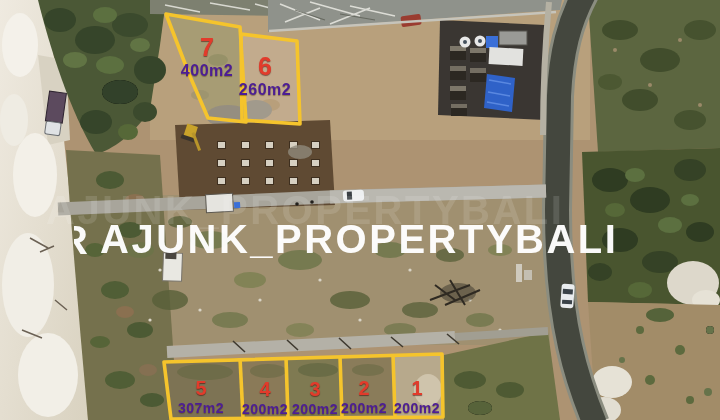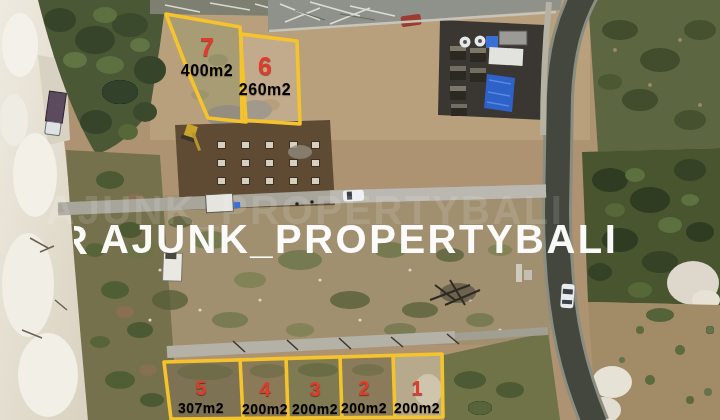--- a/index.html
+++ b/index.html
@@ -11,21 +11,21 @@
   .plot-label{
     position:absolute;transform:translate(-50%,-50%);
     text-align:center;font-weight:bold;line-height:1.15;
     pointer-events:none;white-space:nowrap;
   }
   .plot-num{
     display:block;color:#e23b2b;
     text-shadow:0 1px 1px rgba(70,10,5,.55);
   }
   .plot-area{
-    display:block;color:#000000;letter-spacing:.5px;
+    display:block;color:#4c1d95;letter-spacing:.5px;
     text-shadow:0 1px 1px rgba(70,50,5,.45);
   }
   .lbl-lg .plot-num{font-size:25px;}
   .lbl-lg .plot-area{font-size:16px;}
   .lbl-sm .plot-num{font-size:20px;}
   .lbl-sm .plot-area{font-size:14px;}
   .watermark{
     position:absolute;left:74px;top:217px;display:flex;align-items:flex-start;
     color:#ffffff;font-weight:bold;font-size:40px;letter-spacing:2.5px;
     opacity:.97;pointer-events:none;white-space:nowrap;

